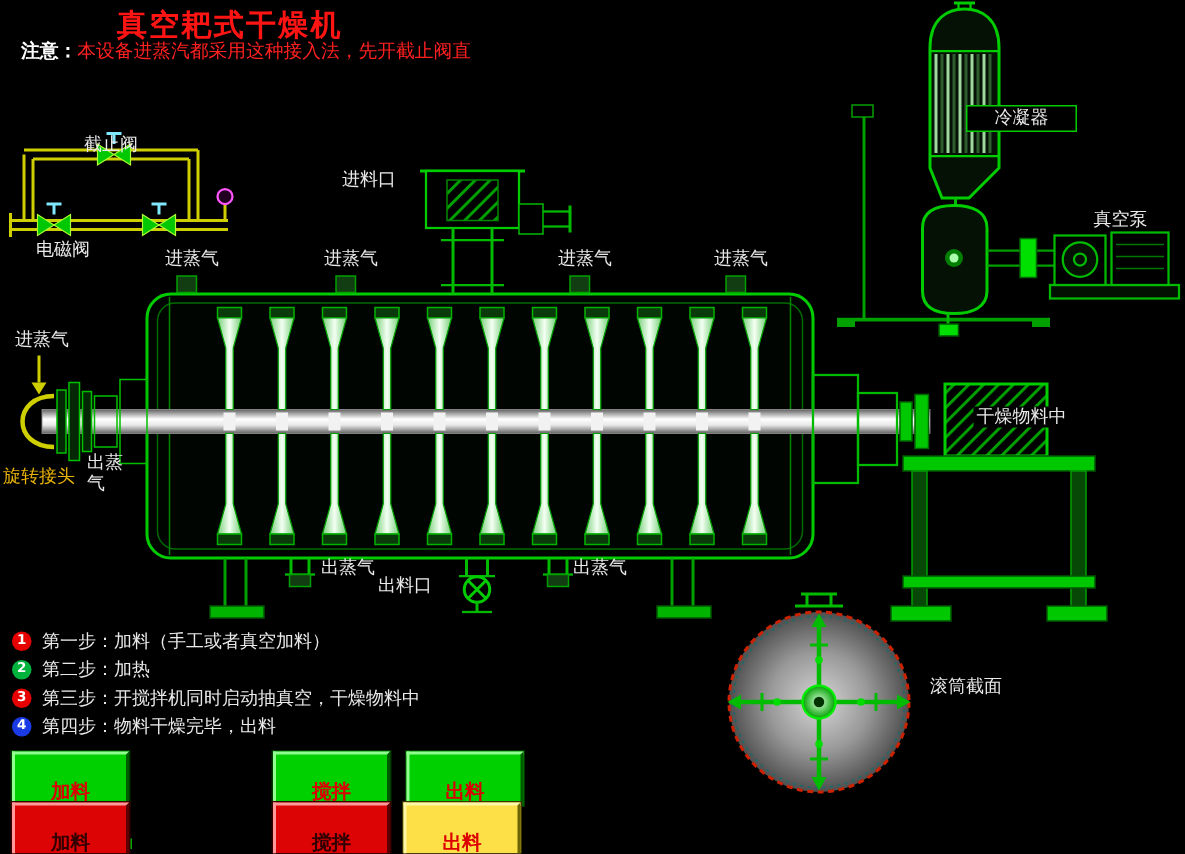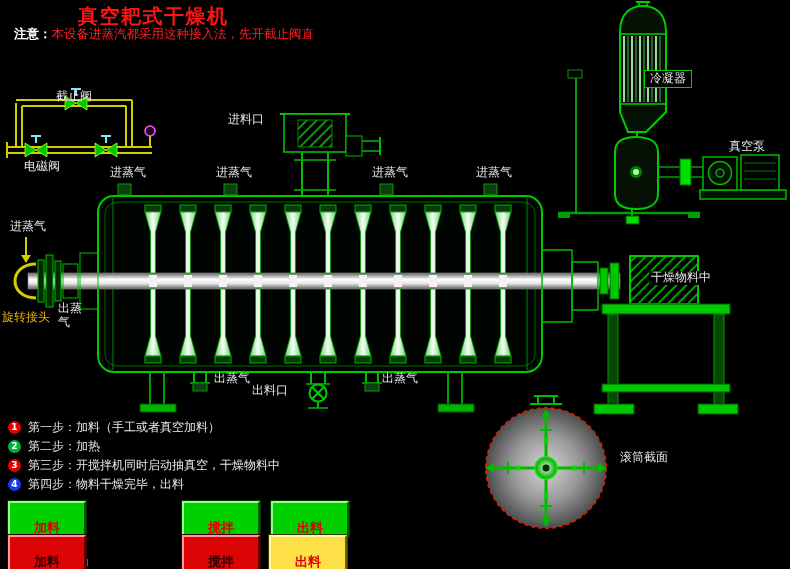--- a/index.html
+++ b/index.html
@@ -4,21 +4,21 @@
 <style>
   html,body{margin:0;padding:0;background:#000;}
   .screen{position:relative;width:790px;height:569px;background:#000;overflow:hidden;
           font-family:"DejaVu Sans","Liberation Sans",sans-serif;}
   .diagram{position:absolute;left:0;top:0;}
   .lbl{position:absolute;color:#e9e9e9;font-size:12px;line-height:1.15;white-space:nowrap;}
   .lbl.wrap{white-space:normal;}
   .title{position:absolute;left:64px;top:3px;font-size:20px;font-weight:bold;color:#ff1414;letter-spacing:1.5px;margin-left:14px;}
   .warn{position:absolute;left:14px;font-size:12.5px;color:#ff2020;white-space:nowrap;}
   .warn-prefix{color:#ffffff;font-weight:bold;margin-top:32px;}
-  .lbl-box{border:1px solid #00cc00;background:#000;padding:1px 5px;}
+  .lbl-box{border:1px solid #00cc00;background:#000;padding:1px 18px;}
   .lbl-dark{background:#000;padding:0 2px;}
   .lbl-yellow{color:#eab308;}
   .step{position:absolute;left:8px;height:14px;display:flex;align-items:center;gap:7px;}
   .step-num{width:13px;height:13px;border-radius:50%;color:#fff;font-size:9px;font-weight:bold;
             display:flex;align-items:center;justify-content:center;flex:0 0 13px;}
   .step-text{color:#e9e9e9;font-size:12px;white-space:nowrap;}
   .btn{position:absolute;width:78px;height:26px;font-family:inherit;font-size:13px;font-weight:bold;
        border:2px solid;padding:16px;cursor:pointer;}
   .btn-on{background:#00cf00;color:#dd0000;border-color:#90ff90 #005a00 #005a00 #90ff90;box-shadow:0 0 0 1px #003800;}
   .btn-off{background:#dc0404;color:#330000;border-color:#ff9a9a #5c0000 #5c0000 #ff9a9a;box-shadow:0 0 0 1px #380000;}

